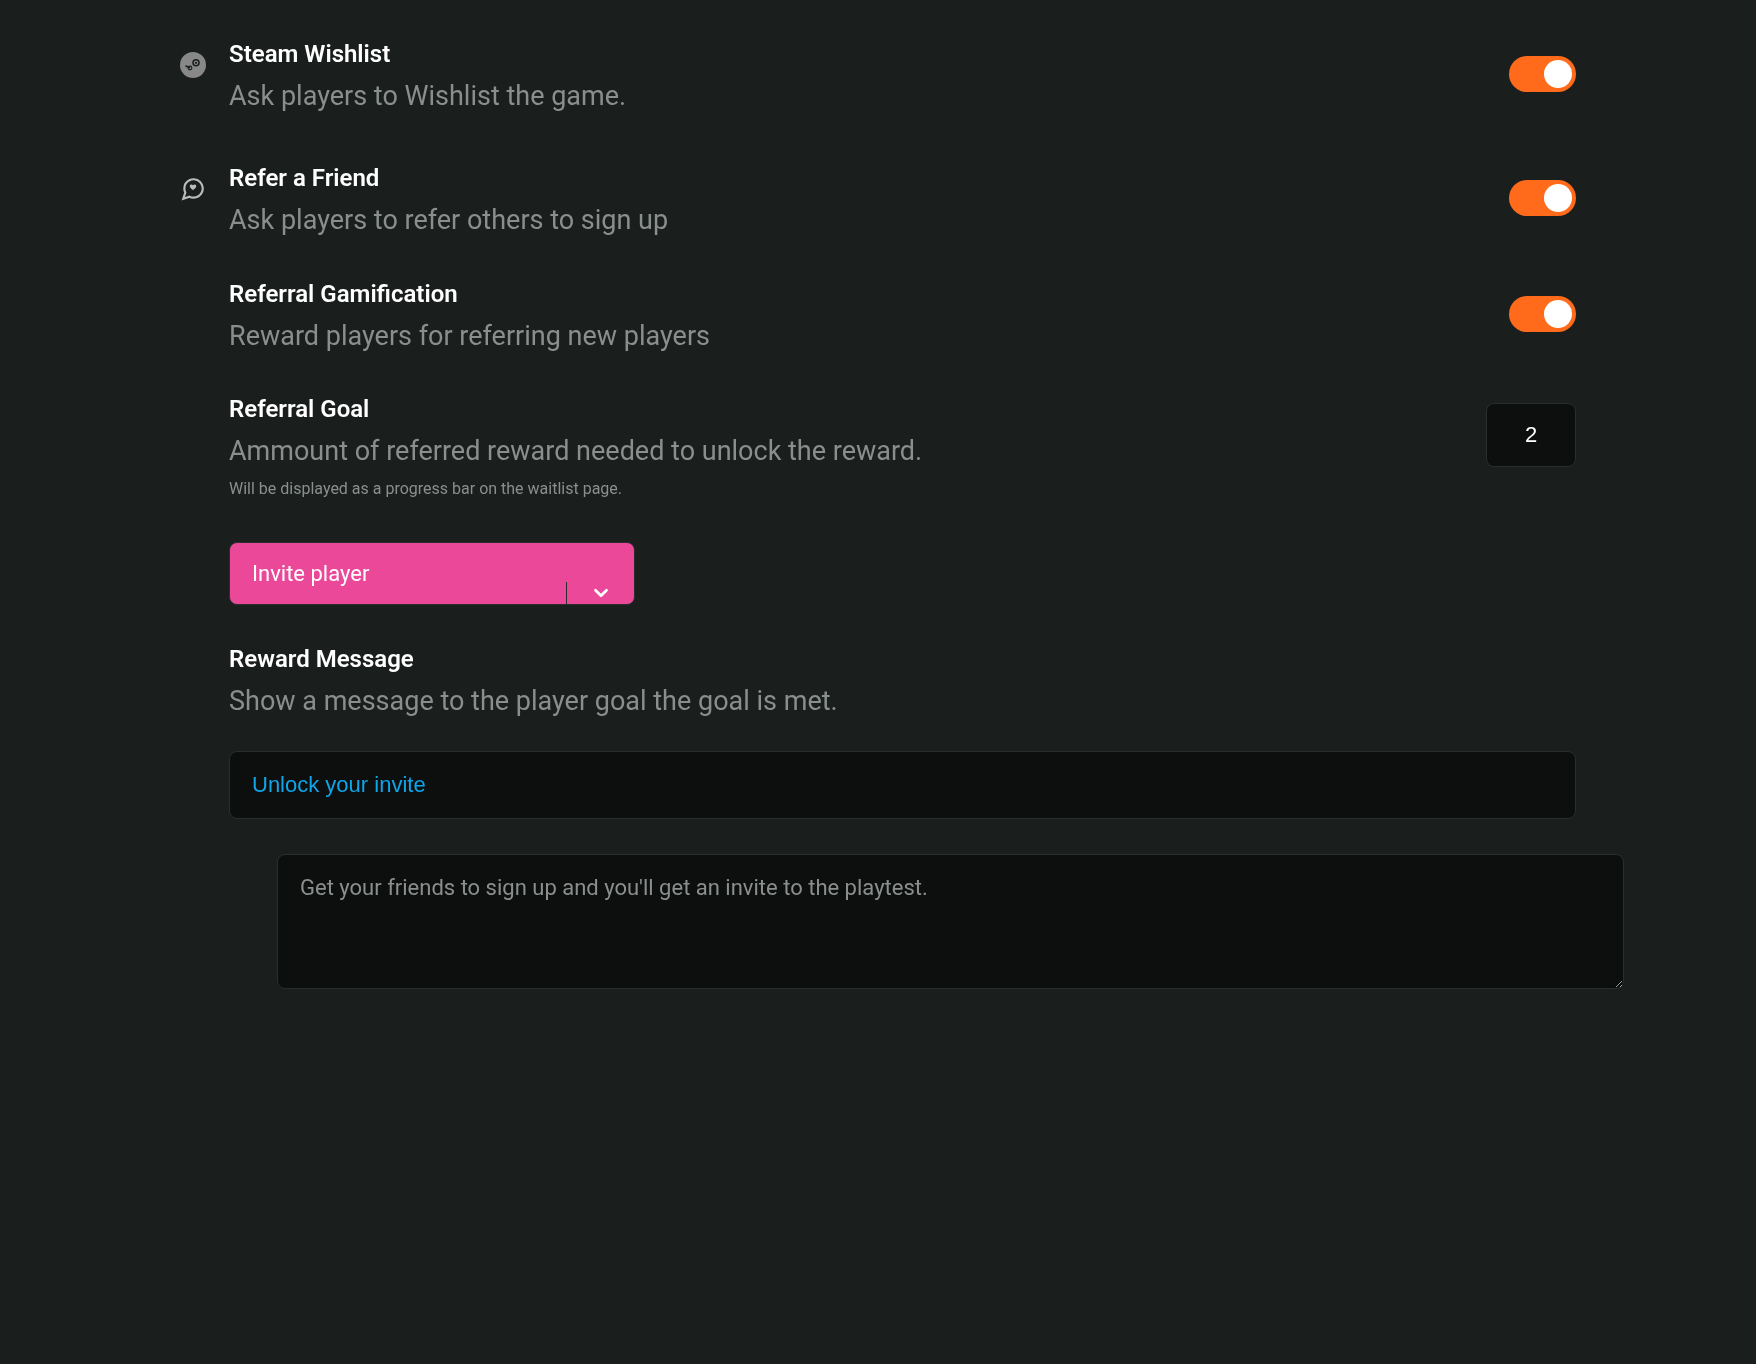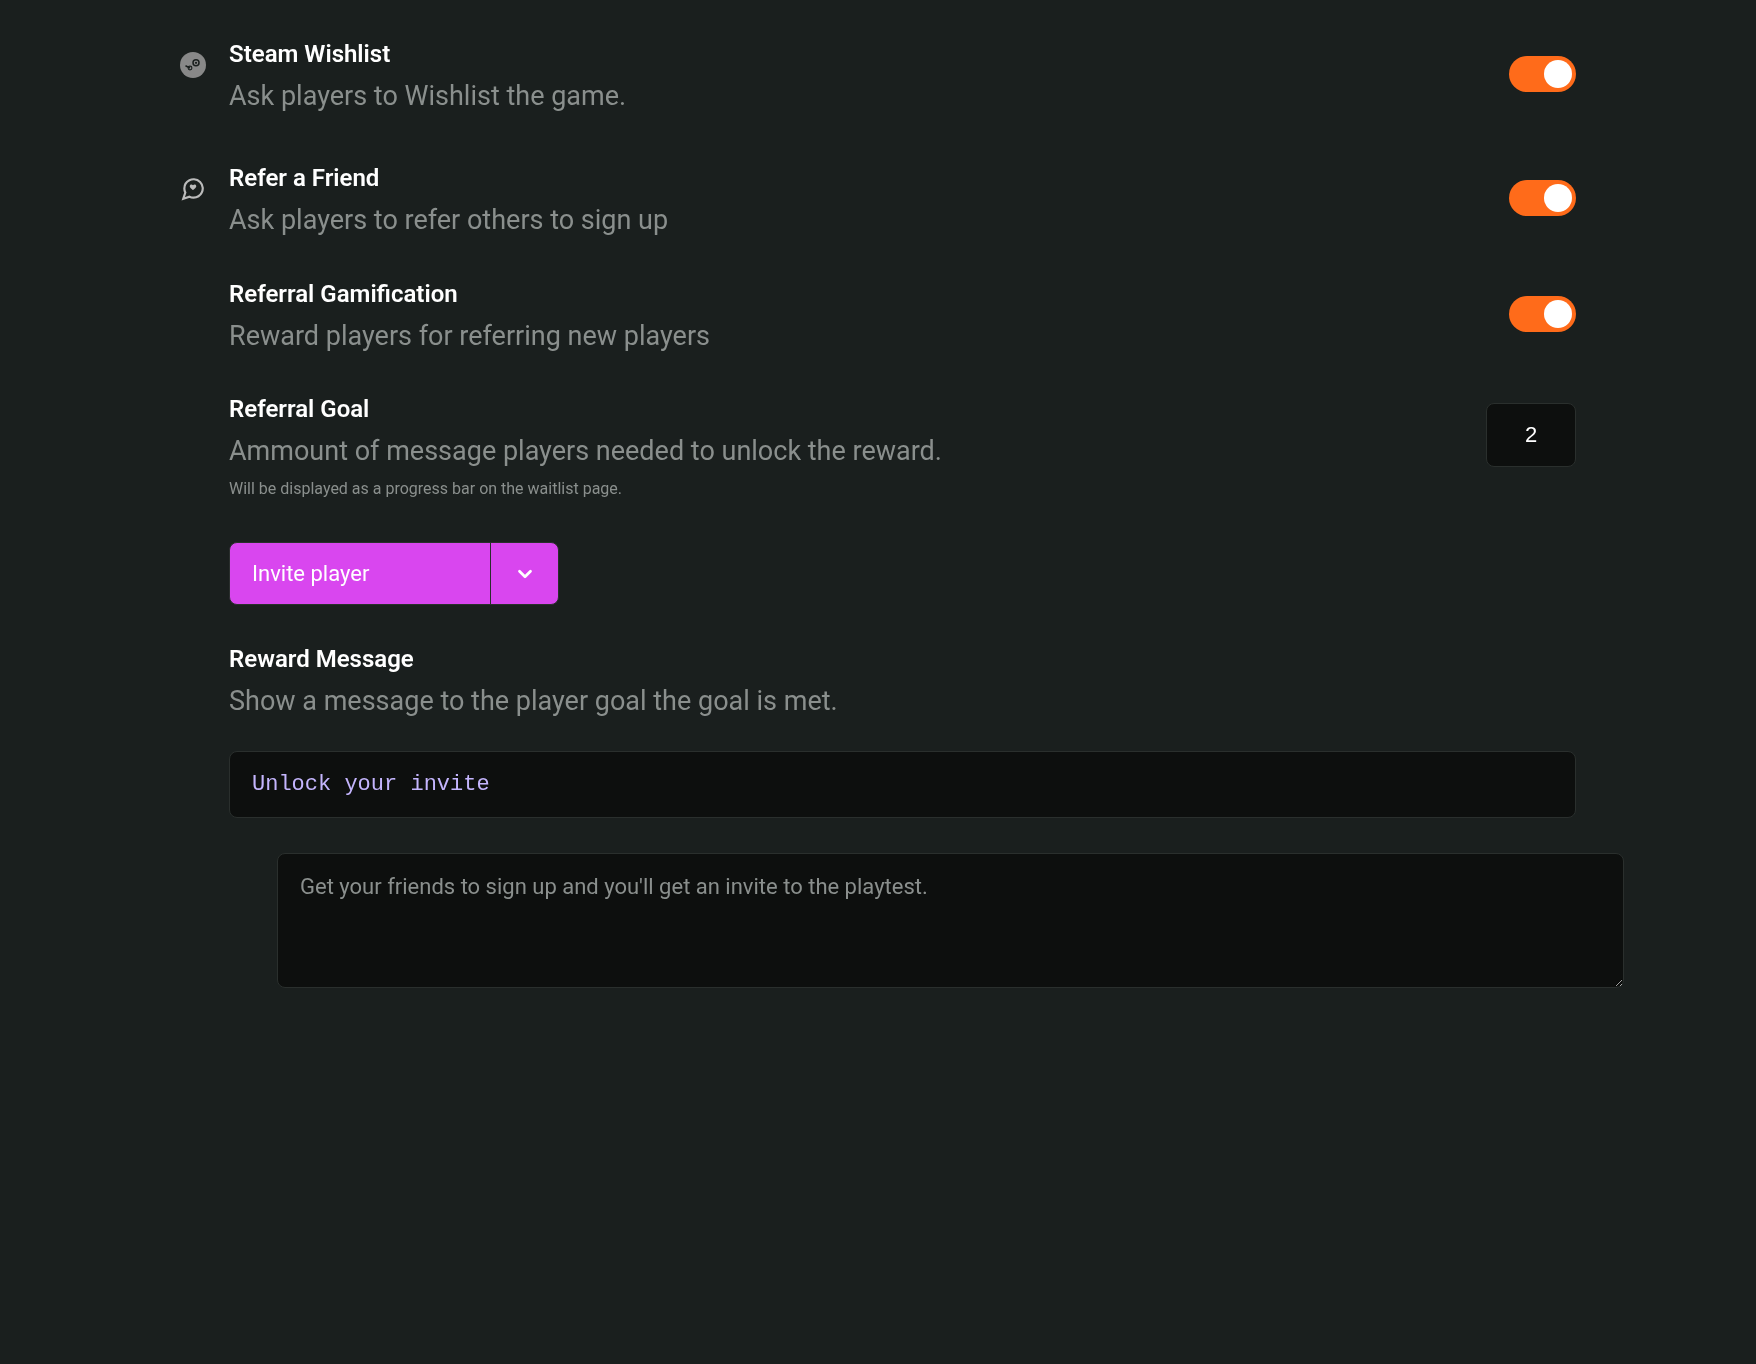--- a/index.html
+++ b/index.html
@@ -89,51 +89,52 @@
       padding: 18px 22px;
       color: #ffffff;
       font-size: 22px;
       width: 90px;
       text-align: center;
       margin-top: 8px;
       flex-shrink: 0;
     }
     .select-wrapper {
       display: flex;
-      background-color: #d946ef;
+      background-color: #ec4899;
       border: 1px solid #2a2f2d;
       border-radius: 8px;
       overflow: hidden;
-      width: 330px;
+      width: 406px;
       margin-top: 4px;
       flex-shrink: 0;
+      align-items: flex-end;
     }
     .select-value {
       flex: 1;
       padding: 18px 22px;
       font-size: 22px;
       color: #ffffff;
     }
     .select-chevron {
       width: 68px;
       border-left: 1px solid #2a2f2d;
       display: flex;
       align-items: center;
       justify-content: center;
     }
     .text-input {
       width: 100%;
       background-color: #0d0f0e;
       border: 1px solid #2a2f2d;
       border-radius: 8px;
       padding: 20px 22px;
-      color: #c4b5fd;
+      color: #0ea5e9;
       font-size: 22px;
       margin-top: 30px;
-      font-family: Liberation Mono, monospace;
+      font-family: Liberation Sans, sans-serif;
     }
     .textarea-input {
       width: 100%;
       background-color: #0d0f0e;
       border: 1px solid #2a2f2d;
       border-radius: 8px;
       padding: 20px 22px;
       color: #8a8f8d;
       font-size: 22px;
       margin-top: 35px;
@@ -213,21 +214,21 @@
         <div class="toggle">
           <div class="toggle-knob"></div>
         </div>
       </div>
     </div>
 
     <div class="sub-section">
       <div class="sub-header-row">
         <div class="text-block">
           <div class="title">Referral Goal</div>
-          <div class="description">Ammount of message players needed to unlock the reward.</div>
+          <div class="description">Ammount of referred reward needed to unlock the reward.</div>
           <div class="hint">Will be displayed as a progress bar on the waitlist page.</div>
         </div>
         <input type="text" class="number-input" value="2" style="">
       </div>
     </div>
 
     <div class="sub-section">
       <div class="sub-header-row">
         <div class="select-wrapper">
           <div class="select-value">Invite player</div>

